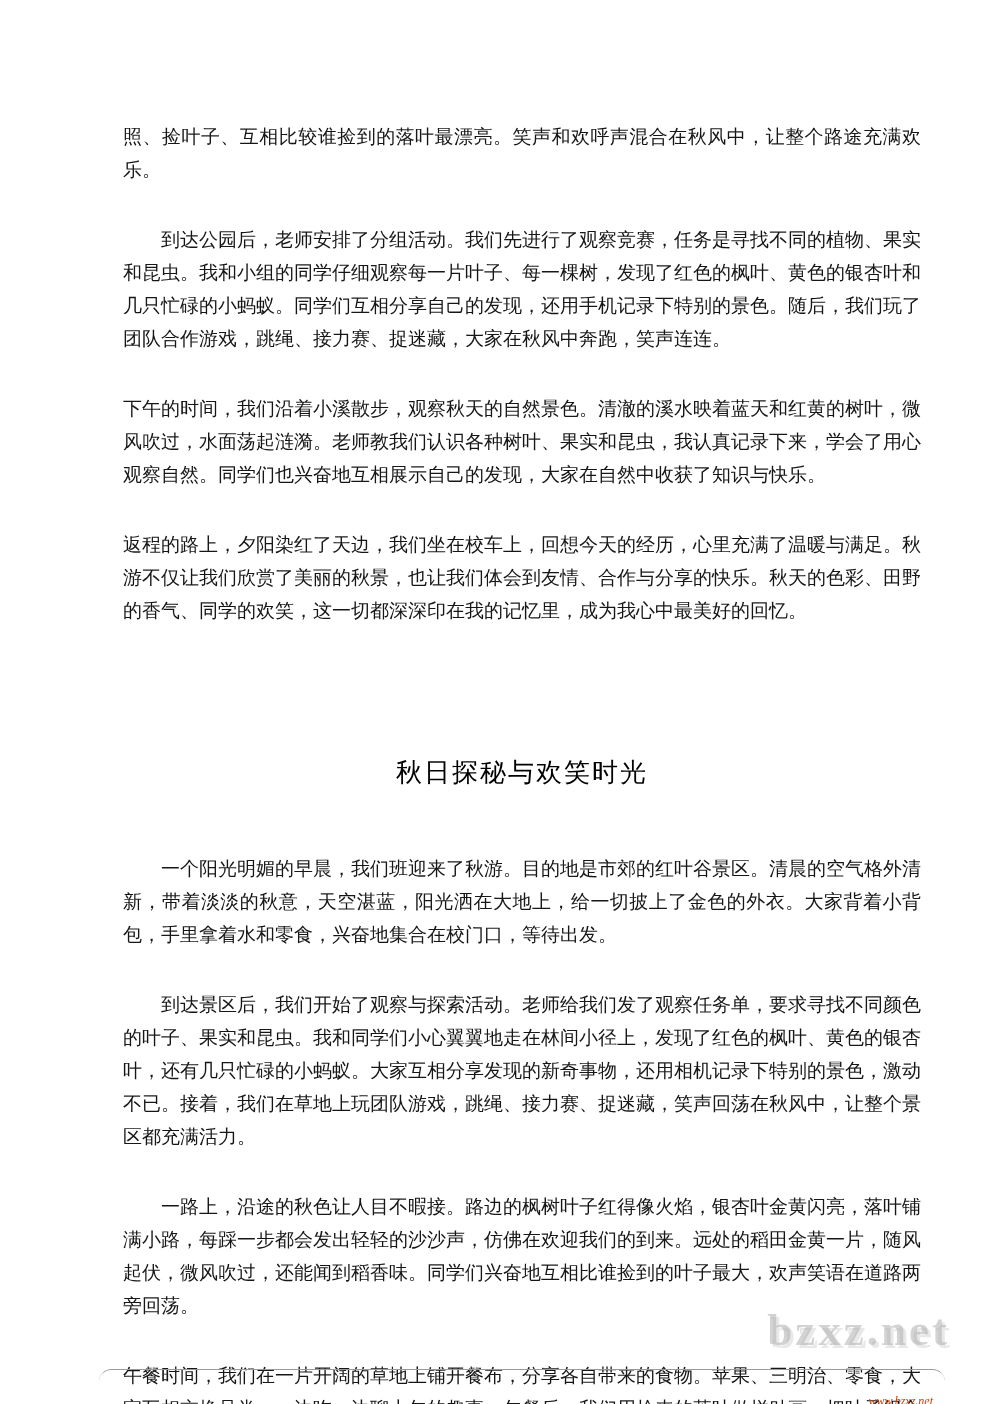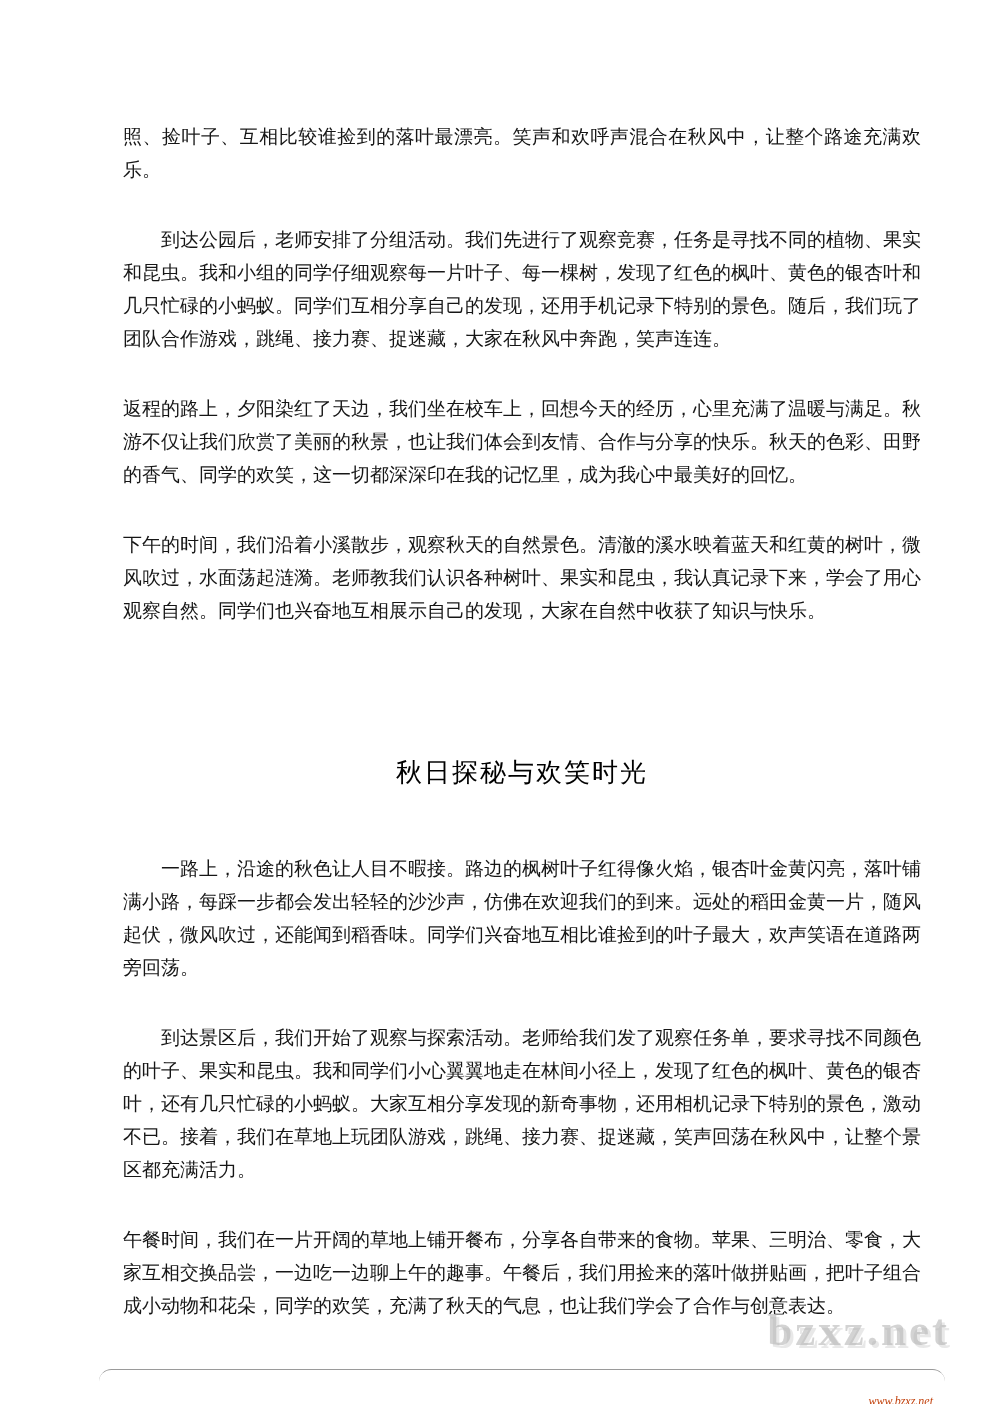--- a/index.html
+++ b/index.html
@@ -68,26 +68,27 @@
     font-family: "Liberation Serif", "DejaVu Serif", serif;
   }
 </style>
 </head>
 <body>
 
 <div class="page">
   <div class="content">
     <p class="para">照、捡叶子、互相比较谁捡到的落叶最漂亮。笑声和欢呼声混合在秋风中，让整个路途充满欢乐。</p>
     <p class="para indent">到达公园后，老师安排了分组活动。我们先进行了观察竞赛，任务是寻找不同的植物、果实和昆虫。我和小组的同学仔细观察每一片叶子、每一棵树，发现了红色的枫叶、黄色的银杏叶和几只忙碌的小蚂蚁。同学们互相分享自己的发现，还用手机记录下特别的景色。随后，我们玩了团队合作游戏，跳绳、接力赛、捉迷藏，大家在秋风中奔跑，笑声连连。</p>
+    <p class="para">下午的时间，我们沿着小溪散步，观察秋天的自然景色。清澈的溪水映着蓝天和红黄的树叶，微风吹过，水面荡起涟漪。老师教我们认识各种树叶、果实和昆虫，我认真记录下来，学会了用心观察自然。同学们也兴奋地互相展示自己的发现，大家在自然中收获了知识与快乐。</p>
     <p class="para">返程的路上，夕阳染红了天边，我们坐在校车上，回想今天的经历，心里充满了温暖与满足。秋游不仅让我们欣赏了美丽的秋景，也让我们体会到友情、合作与分享的快乐。秋天的色彩、田野的香气、同学的欢笑，这一切都深深印在我的记忆里，成为我心中最美好的回忆。</p>
-    <p class="para">下午的时间，我们沿着小溪散步，观察秋天的自然景色。清澈的溪水映着蓝天和红黄的树叶，微风吹过，水面荡起涟漪。老师教我们认识各种树叶、果实和昆虫，我认真记录下来，学会了用心观察自然。同学们也兴奋地互相展示自己的发现，大家在自然中收获了知识与快乐。</p>
 
     <h1 class="essay-title">秋日探秘与欢笑时光</h1>
 
+    <p class="para indent">一个阳光明媚的早晨，我们班迎来了秋游。目的地是市郊的红叶谷景区。清晨的空气格外清新，带着淡淡的秋意，天空湛蓝，阳光洒在大地上，给一切披上了金色的外衣。大家背着小背包，手里拿着水和零食，兴奋地集合在校门口，等待出发。</p>
+    <p class="para indent">到达景区后，我们开始了观察与探索活动。老师给我们发了观察任务单，要求寻找不同颜色的叶子、果实和昆虫。我和同学们小心翼翼地走在林间小径上，发现了红色的枫叶、黄色的银杏叶，还有几只忙碌的小蚂蚁。大家互相分享发现的新奇事物，还用相机记录下特别的景色，激动不已。接着，我们在草地上玩团队游戏，跳绳、接力赛、捉迷藏，笑声回荡在秋风中，让整个景区都充满活力。</p>
     <p class="para indent">一路上，沿途的秋色让人目不暇接。路边的枫树叶子红得像火焰，银杏叶金黄闪亮，落叶铺满小路，每踩一步都会发出轻轻的沙沙声，仿佛在欢迎我们的到来。远处的稻田金黄一片，随风起伏，微风吹过，还能闻到稻香味。同学们兴奋地互相比谁捡到的叶子最大，欢声笑语在道路两旁回荡。</p>
-    <p class="para indent">到达景区后，我们开始了观察与探索活动。老师给我们发了观察任务单，要求寻找不同颜色的叶子、果实和昆虫。我和同学们小心翼翼地走在林间小径上，发现了红色的枫叶、黄色的银杏叶，还有几只忙碌的小蚂蚁。大家互相分享发现的新奇事物，还用相机记录下特别的景色，激动不已。接着，我们在草地上玩团队游戏，跳绳、接力赛、捉迷藏，笑声回荡在秋风中，让整个景区都充满活力。</p>
     <p class="para">午餐时间，我们在一片开阔的草地上铺开餐布，分享各自带来的食物。苹果、三明治、零食，大家互相交换品尝，一边吃一边聊上午的趣事。午餐后，我们用捡来的落叶做拼贴画，把叶子组合成小动物和花朵，同学的欢笑，充满了秋天的气息，也让我们学会了合作与创意表达。</p>
   </div>
 
   <div class="watermark">bzxz.net</div>
   <div class="footer-line"></div>
   <div class="footer-url">www.bzxz.net</div>
 </div>
 
 </body></html>

